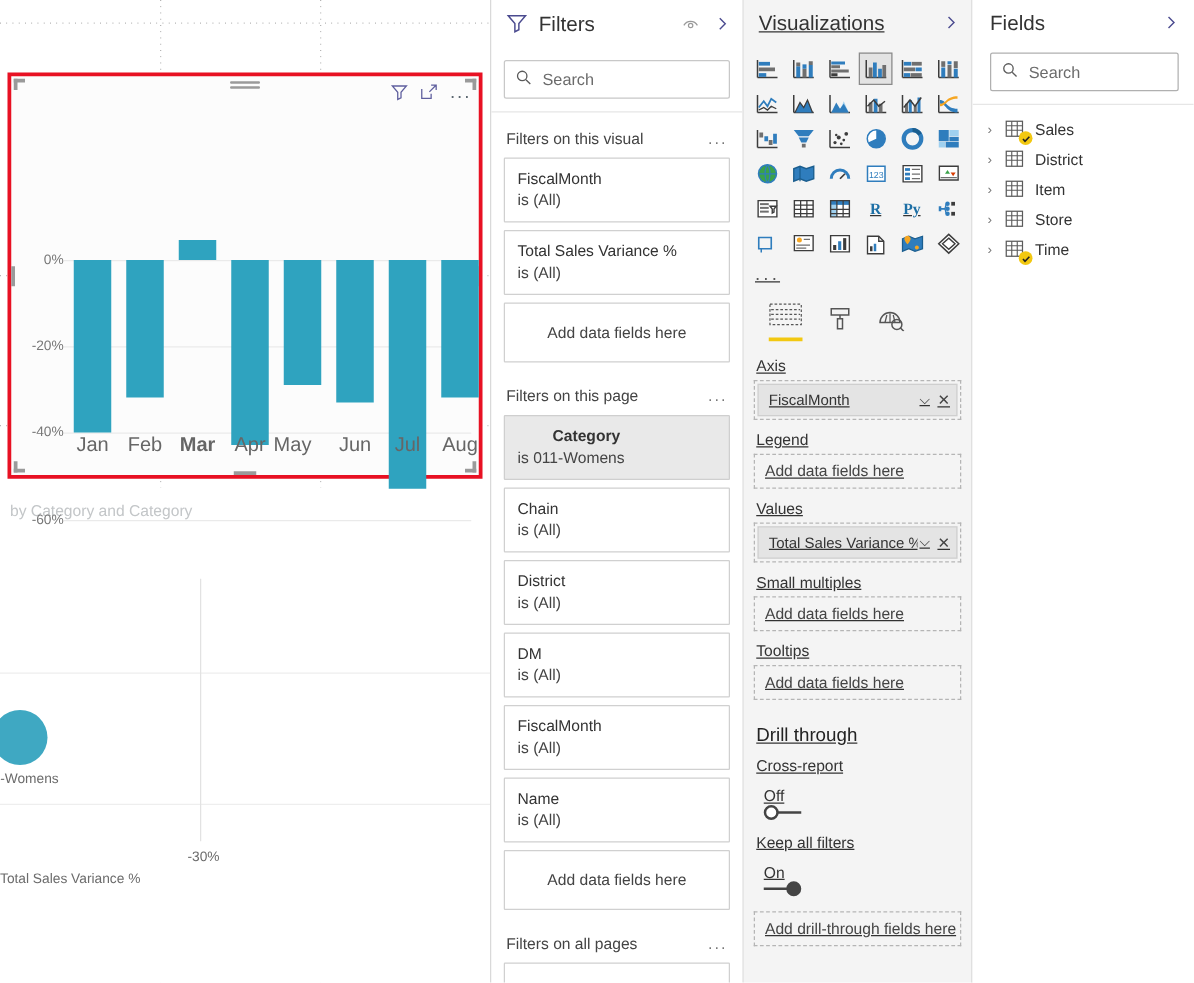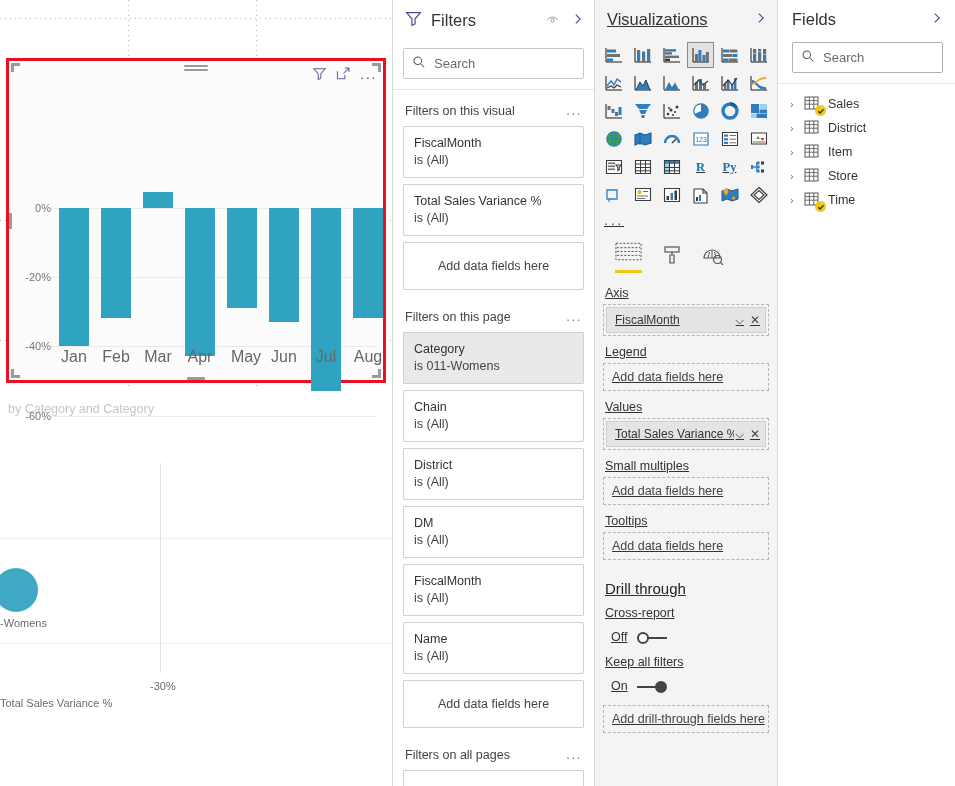--- a/index.html
+++ b/index.html
@@ -92,21 +92,21 @@
   .f-sec { padding:10px 10px 0 10px; }
   .f-sec-head { display:flex; align-items:center; justify-content:space-between;
      font-size:12.5px; color:#444; padding:3px 2px 8px 2px; }
   .f-sec-head .dots { color:#777; letter-spacing:1.6px; font-size:13px; }
   .f-card {
     border:1px solid #d0d0d0; border-radius:1px; padding:8px 10px; margin-bottom:6px;
     background:#fff; min-height:50px;
   }
   .f-card.sel { background:#e9e9e9; border-color:#cfcfcf; }
   .f-card .fname { font-size:12.5px; color:#333; line-height:17px; }
-  .f-card.sel .fname { font-weight:normal; }
+  .f-card.sel .fname { font-weight:bold;margin-left:28px; }
   .f-card .fval { font-size:12.5px; color:#444; line-height:17px; }
   .f-drop {
     border:1px solid #d0d0d0; border-radius:1px; height:48px; display:flex;
     align-items:center; justify-content:center; font-size:12.5px; color:#444; margin-bottom:6px;
     background:#fff;
   }
 
   
   .viz {
     flex:0 0 183px; width:183px; height:786px; background:#f4f4f4;
@@ -135,21 +135,21 @@
     background:#e4e4e4; border:1px solid #cfcfcf; height:26px; display:flex; align-items:center;
     padding:0 5px 0 8px; font-size:12px; color:#333;
   }
   .chip .nm { flex:1; white-space:nowrap; overflow:hidden; }
   .chip .cv { color:#444; margin:0 6px 0 2px; font-size:11px; }
   .chip .cx { color:#444; font-size:12px; }
   .empty-well {
     border:1px dashed #b5b5b5; height:28px; display:flex; align-items:center;
     padding-left:8px; font-size:12.5px; color:#444; margin-bottom:2px; background:transparent;
   }
-  .tog-row { display:flex; align-items:flex-end; padding:6px 0 2px 8px; font-size:12.5px; color:#333; }
+  .tog-row { display:flex; align-items:flex-start; padding:6px 0 2px 8px; font-size:12.5px; color:#333;flex-direction:column; }
   .tog-row .lb { width:26px; }
   .switch { width:30px; height:12px; position:relative; display:inline-block; }
   .switch .track { position:absolute; left:6px; right:0; top:5px; height:2px; background:#444; }
   .switch .knob { position:absolute; top:0; left:0; width:12px; height:12px; border-radius:50%;
      border:2px solid #444; background:#fff; box-sizing:border-box;}
   .switch.on .track { left:0; right:9px; }
   .switch.on .knob { left:auto; right:0; background:#444; }
   .dt-drop {
     border:1px dashed #b5b5b5; height:28px; display:flex; align-items:center;
     padding-left:8px; font-size:12.5px; color:#444; margin:10px 0 0 0;
@@ -248,23 +248,23 @@
             <div class="bar" style="left: 89.88px; width: 30.24px; top: 87.475px; height: 15.525px; background: rgb(47, 163, 191);"></div>
             <div class="bar" style="left: 131.88px; width: 30.24px; top: 103px; height: 148.35px; background: rgb(47, 163, 191);"></div>
             <div class="bar" style="left: 173.88px; width: 30.24px; top: 103px; height: 100.05px; background: rgb(47, 163, 191);"></div>
             <div class="bar" style="left: 215.88px; width: 30.24px; top: 103px; height: 113.85px; background: rgb(47, 163, 191);"></div>
             <div class="bar" style="left: 257.88px; width: 30.24px; top: 103px; height: 182.85px; background: rgb(47, 163, 191);"></div>
             <div class="bar" style="left: 299.88px; width: 30.24px; top: 103px; height: 110.4px; background: rgb(47, 163, 191);"></div>
           </div>
         <div id="xlabels-layer">
             <div class="ax-x" style="left: 65px;">Jan</div>
             <div class="ax-x" style="left: 107px;">Feb</div>
-            <div class="ax-x" style="left: 149px;">Mar</div>
+            <div class="ax-x" style="left: 149px; font-weight: bold;">Mar</div>
             <div class="ax-x" style="left: 191px;">Apr</div>
-            <div class="ax-x" style="left: 237px; margin-top: 20px;">May</div>
+            <div class="ax-x" style="left: 225px; margin-top: 20px;">May</div>
             <div class="ax-x" style="left: 275px;">Jun</div>
             <div class="ax-x" style="left: 317px; margin-top: 12px;">Jul</div>
             <div class="ax-x" style="left: 359px;">Aug</div>
           </div>
       </div>
     </div>
   </div>
 
   <div class="filters">
     <div class="f-head">

